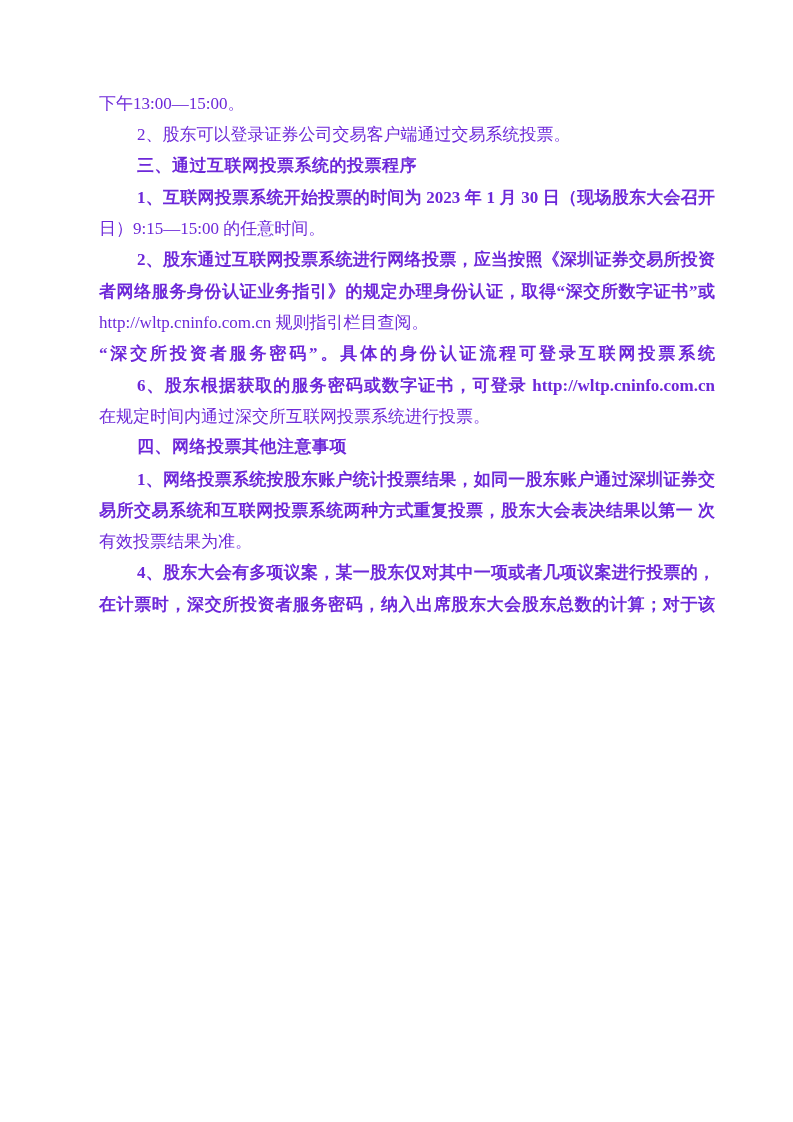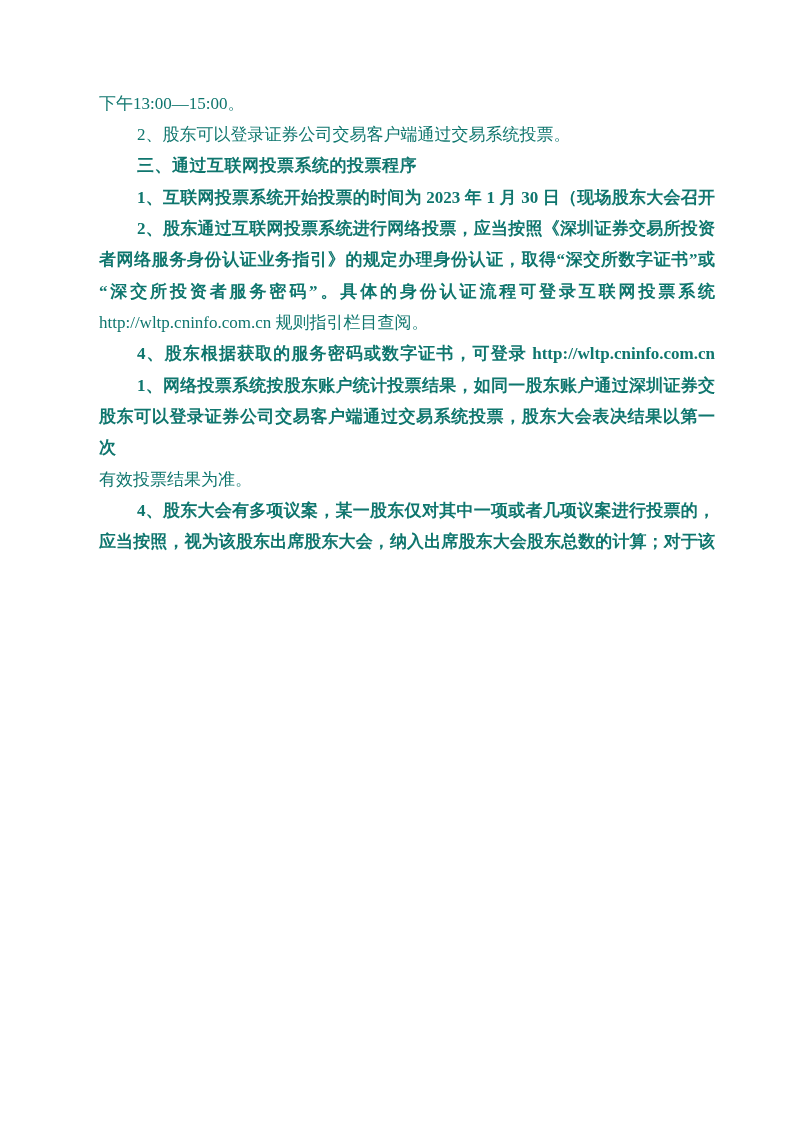--- a/index.html
+++ b/index.html
@@ -7,21 +7,21 @@
     padding: 0;
     background: #ffffff;
   }
   .page {
     position: relative;
     width: 787px;
     height: 1122px;
     background: #ffffff;
     overflow: hidden;
     font-family: "Liberation Serif", "DejaVu Serif", serif;
-    color: #0f766e;
+    color: #6d28d9;
   }
   .textblock {
     position: absolute;
     top: 88px;
     left: 99px;
     width: 616px;
     font-size: 17px;
     line-height: 31.3px;
   }
   .line {
@@ -43,24 +43,27 @@
 </style>
 </head>
 <body>
 
 <div class="page">
   <div class="textblock">
     <div class="line">下午13:00—15:00。</div>
     <div class="line indent">2、股东可以登录证券公司交易客户端通过交易系统投票。</div>
     <div class="line heading indent">三、通过互联网投票系统的投票程序</div>
     <div class="line indent justify">1、互联网投票系统开始投票的时间为 2023 年 1 月 30 日（现场股东大会召开</div>
+    <div class="line">日）9:15—15:00 的任意时间。</div>
     <div class="line indent justify">2、股东通过互联网投票系统进行网络投票，应当按照《深圳证券交易所投资</div>
     <div class="line justify">者网络服务身份认证业务指引》的规定办理身份认证，取得“深交所数字证书”或</div>
+    <div class="line">http://wltp.cninfo.com.cn 规则指引栏目查阅。</div>
     <div class="line justify">“深交所投资者服务密码”。具体的身份认证流程可登录互联网投票系统</div>
-    <div class="line">http://wltp.cninfo.com.cn 规则指引栏目查阅。</div>
-    <div class="line indent justify">4、股东根据获取的服务密码或数字证书，可登录 http://wltp.cninfo.com.cn</div>
+    <div class="line indent justify">6、股东根据获取的服务密码或数字证书，可登录 http://wltp.cninfo.com.cn</div>
+    <div class="line">在规定时间内通过深交所互联网投票系统进行投票。</div>
+    <div class="line heading indent">四、网络投票其他注意事项</div>
     <div class="line indent justify">1、网络投票系统按股东账户统计投票结果，如同一股东账户通过深圳证券交</div>
-    <div class="line justify">股东可以登录证券公司交易客户端通过交易系统投票，股东大会表决结果以第一 次</div>
+    <div class="line justify">易所交易系统和互联网投票系统两种方式重复投票，股东大会表决结果以第一 次</div>
     <div class="line">有效投票结果为准。</div>
     <div class="line indent justify">4、股东大会有多项议案，某一股东仅对其中一项或者几项议案进行投票的，</div>
-    <div class="line justify">应当按照，视为该股东出席股东大会，纳入出席股东大会股东总数的计算；对于该</div>
+    <div class="line justify">在计票时，深交所投资者服务密码，纳入出席股东大会股东总数的计算；对于该</div>
   </div>
 </div>
 
 </body></html>

